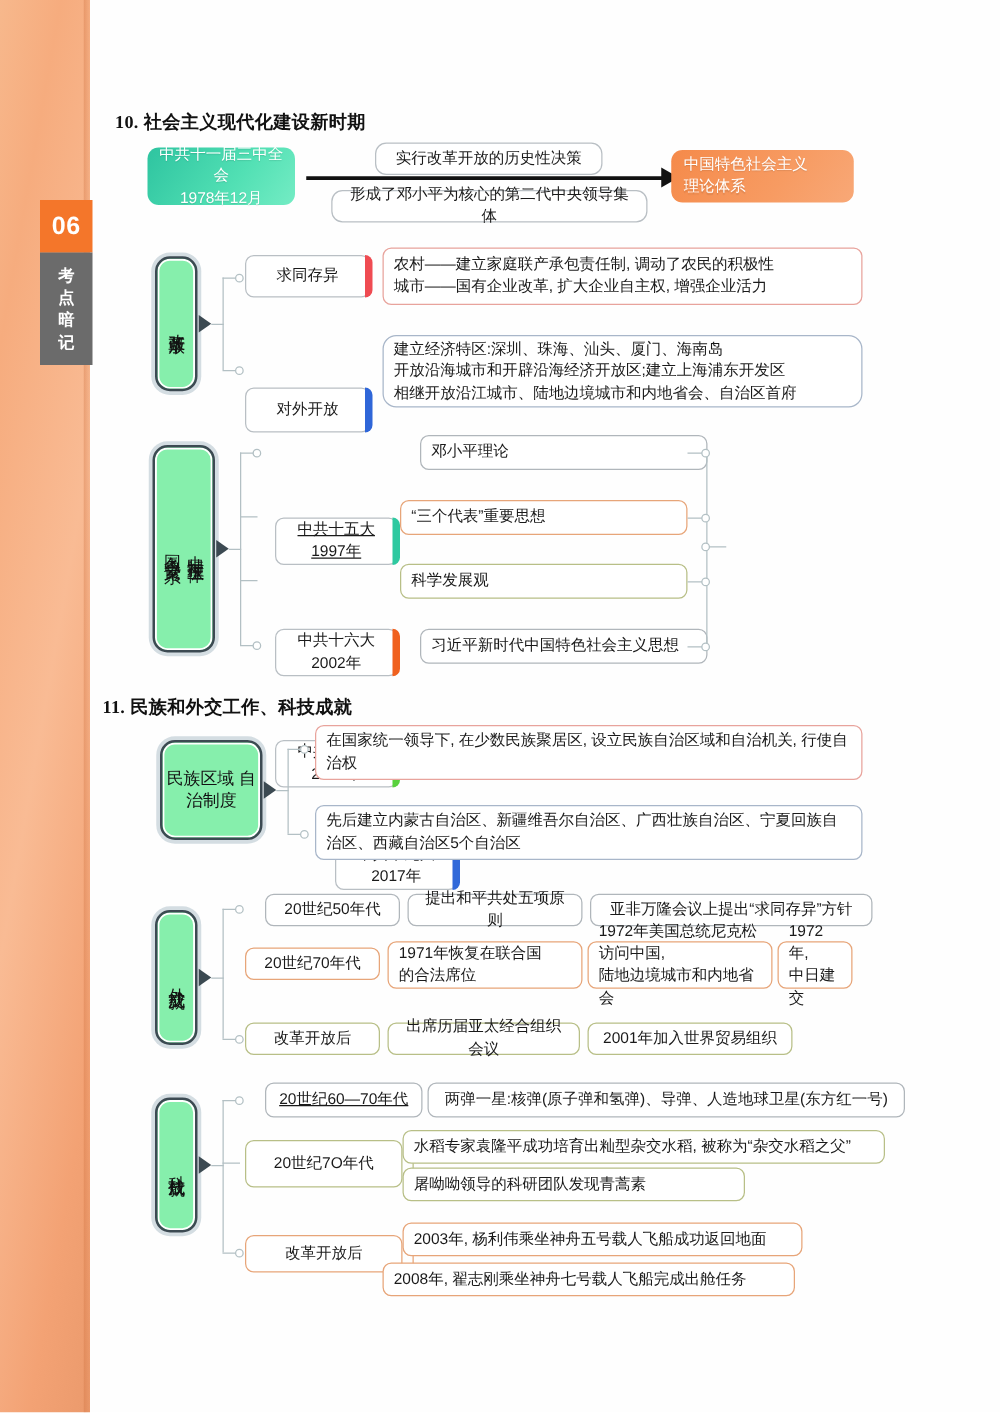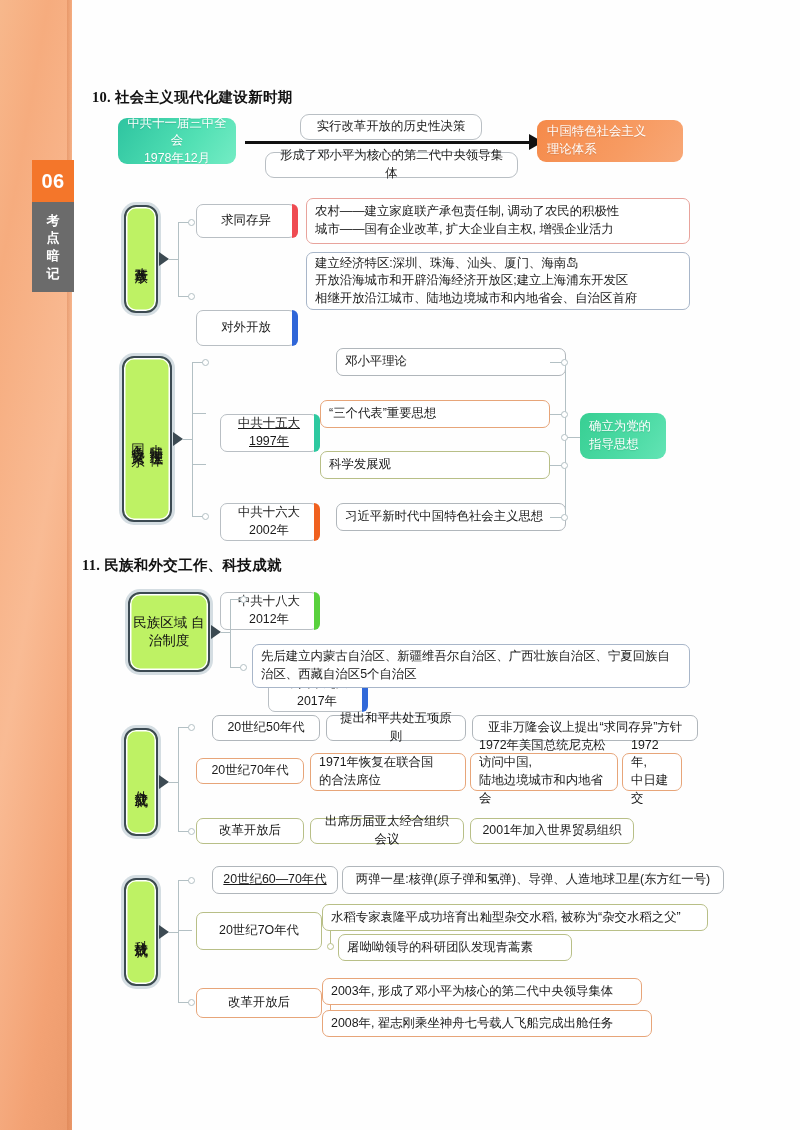--- a/index.html
+++ b/index.html
@@ -101,21 +101,21 @@
   .acc-red::after    { background: #ef4b52; }
   .acc-blue::after   { background: #2f66d8; }
   .acc-teal::after   { background: #2ec9a0; }
   .acc-orange::after { background: #f0611f; }
   .acc-green::after  { background: #59d13d; }
   .acc-blue2::after  { background: #3269d9; }
 
   
   .root {
     position: absolute;
-    background: #bef264;
+    background: #86efac;
     border: 2.5px solid #3c4a52;
     border-radius: 12px;
     box-shadow: 0 0 0 1.5px #fff inset, 0 0 0 3px #d4dde2;
     display: flex; align-items: center; justify-content: center;
     font-size: 13.5px; color: #121212; font-weight: 500;
     text-align: center; line-height: 1.3;
   }
   .root-v { writing-mode: vertical-rl; text-orientation: upright; letter-spacing: 1px; }
   .root-cols { display: flex; flex-direction: row-reverse; gap: 1px; }
   .root-cols > span { writing-mode: vertical-rl; text-orientation: upright; letter-spacing: 2px; }
@@ -203,21 +203,21 @@
     <span>求同存异</span>
   </div>
   <div class="box ol-red" style="left:306px; top:198px; width:384px; height:46px;">
     <span class="ml">农村——建立家庭联产承包责任制, 调动了农民的积极性
 城市——国有企业改革, 扩大企业自主权, 增强企业活力</span>
   </div>
 
   <div class="box center acc acc-blue" style="left:196px; top:276px; width:100px; height:36px;">
     <span>对外开放</span>
   </div>
-  <div class="box ol-blue" style="left:306px; top:252px; width:384px; height:58px;">
+  <div class="box ol-blue" style="left:306px; top:268px; width:384px; height:58px;border-radius:11px;">
     <span class="ml">建立经济特区:深圳、珠海、汕头、厦门、海南岛
 开放沿海城市和开辟沿海经济开放区;建立上海浦东开发区
 相继开放沿江城市、陆地边境城市和内地省会、自治区首府</span>
   </div>
 
   <div class="root root-cols" style="left:122px; top:356px; width:50px; height:166px;">
     <span>中特社主理体</span>
     <span>国色会义论系</span>
   </div>
   <div class="root-arrow" style="left:173px; top:432px;"></div>
@@ -268,40 +268,39 @@
   <div class="ln h" style="left:550px; top:414px; width:15px;"></div>
   <div class="ln h" style="left:550px; top:465px; width:15px;"></div>
   <div class="ln h" style="left:550px; top:517px; width:15px;"></div>
   <div class="ln h" style="left:565px; top:437px; width:16px;"></div>
   <div class="dot" style="left:561px; top:359px;"></div>
   <div class="dot" style="left:561px; top:411px;"></div>
   <div class="dot" style="left:561px; top:462px;"></div>
   <div class="dot" style="left:561px; top:514px;"></div>
   <div class="dot" style="left:561px; top:434px;"></div>
 
-  <div class="box fill-green" style="left:580px; top:413px; width:86px; height:46px; padding-left:9px;">
-    <span class="ml">确立为党的
-指导思想</span>
-  </div>
 
   <div class="heading" style="left:82px; top:556px;">11. 民族和外交工作、科技成就</div>
 
   <div class="root" style="left:128px; top:592px; width:82px; height:80px;">
     <span class="ml">民族区域
 自治制度</span>
   </div>
   <div class="root-arrow" style="left:211px; top:625px;"></div>
 
   <div class="ln v" style="left:230px; top:599px; height:68px;"></div>
   <div class="ln h" style="left:221px; top:632px; width:10px;"></div>
   <div class="ln h" style="left:230px; top:599px; width:14px;"></div>
   <div class="ln h" style="left:230px; top:667px; width:14px;"></div>
   <div class="dot" style="left:240px; top:596px;"></div>
   <div class="dot" style="left:240px; top:664px;"></div>
 
+  <div class="box ol-red" style="left:252px; top:580px; width:438px; height:44px;">
+    <span class="ml">在国家统一领导下, 在少数民族聚居区, 设立民族自治区域和自治机关, 行使自治权</span>
+  </div>
   <div class="box ol-blue" style="left:252px; top:644px; width:438px; height:44px;">
     <span class="ml">先后建立内蒙古自治区、新疆维吾尔自治区、广西壮族自治区、宁夏回族自治区、西藏自治区5个自治区</span>
   </div>
 
   <div class="root root-v" style="left:124px; top:728px; width:34px; height:108px;">
     <span>外交成就</span>
   </div>
   <div class="root-arrow" style="left:159px; top:775px;"></div>
 
   <div class="ln v" style="left:178px; top:727px; height:104px;"></div>
@@ -369,30 +368,30 @@
 
   <div class="box center ol-olive" style="left:196px; top:912px; width:126px; height:38px;">
     <span>20世纪7O年代</span>
   </div>
   <div class="ln v" style="left:330px; top:918px; height:28px; background:#b8bf87;"></div>
   <div class="dot d-olive" style="left:327px; top:915px;"></div>
   <div class="dot d-olive" style="left:327px; top:943px;"></div>
   <div class="box ol-olive" style="left:322px; top:904px; width:386px; height:27px;">
     <span>水稻专家袁隆平成功培育出籼型杂交水稻, 被称为“杂交水稻之父”</span>
   </div>
-  <div class="box ol-olive" style="left:322px; top:934px; width:234px; height:27px;margin-left:16px;">
+  <div class="box ol-olive" style="left:322px; top:934px; width:274px; height:27px;">
     <span>屠呦呦领导的科研团队发现青蒿素</span>
   </div>
 
   <div class="box center ol-orange" style="left:196px; top:988px; width:126px; height:30px;">
     <span>改革开放后</span>
   </div>
   <div class="ln v" style="left:330px; top:992px; height:32px; background:#e7a579;"></div>
   <div class="dot d-orange" style="left:327px; top:989px;"></div>
   <div class="dot d-orange" style="left:327px; top:1021px;"></div>
   <div class="box ol-orange" style="left:322px; top:978px; width:320px; height:27px;">
-    <span>2003年, 形成了邓小平为核心的第二代中央领导集体</span>
-  </div>
-  <div class="box ol-orange" style="left:322px; top:1010px; width:330px; height:27px;">
+    <span>2003年, 杨利伟乘坐神舟五号载人飞船成功返回地面</span>
+  </div>
+  <div class="box ol-orange" style="left:306px; top:1010px; width:330px; height:27px;">
     <span>2008年, 翟志刚乘坐神舟七号载人飞船完成出舱任务</span>
   </div>
 
 </div>
 
 </body></html>

